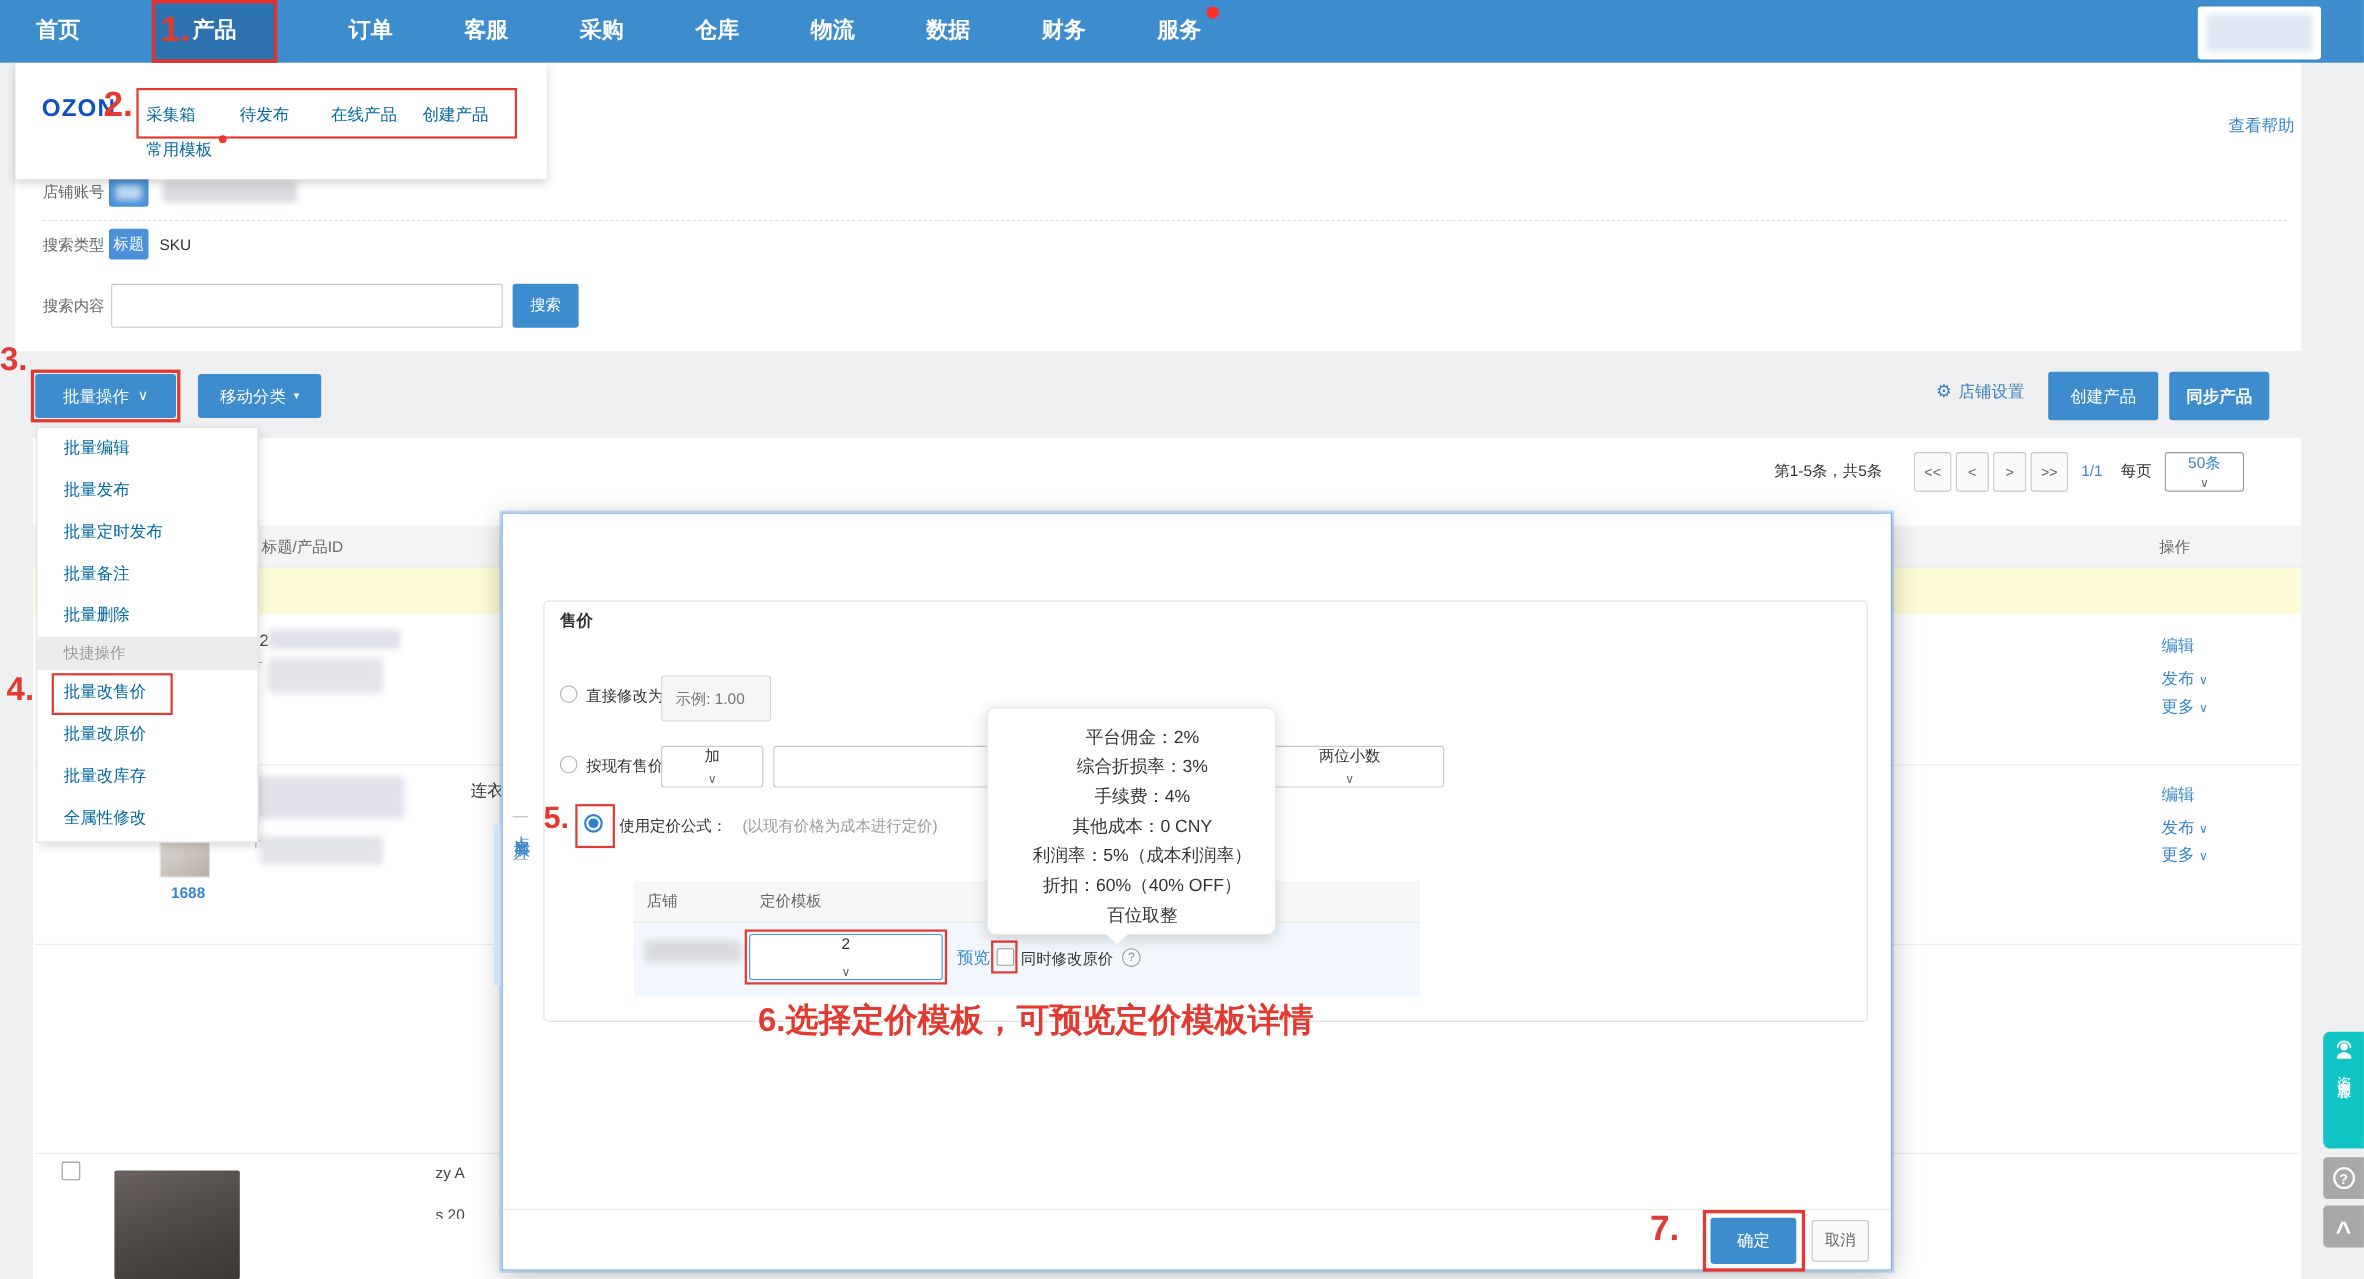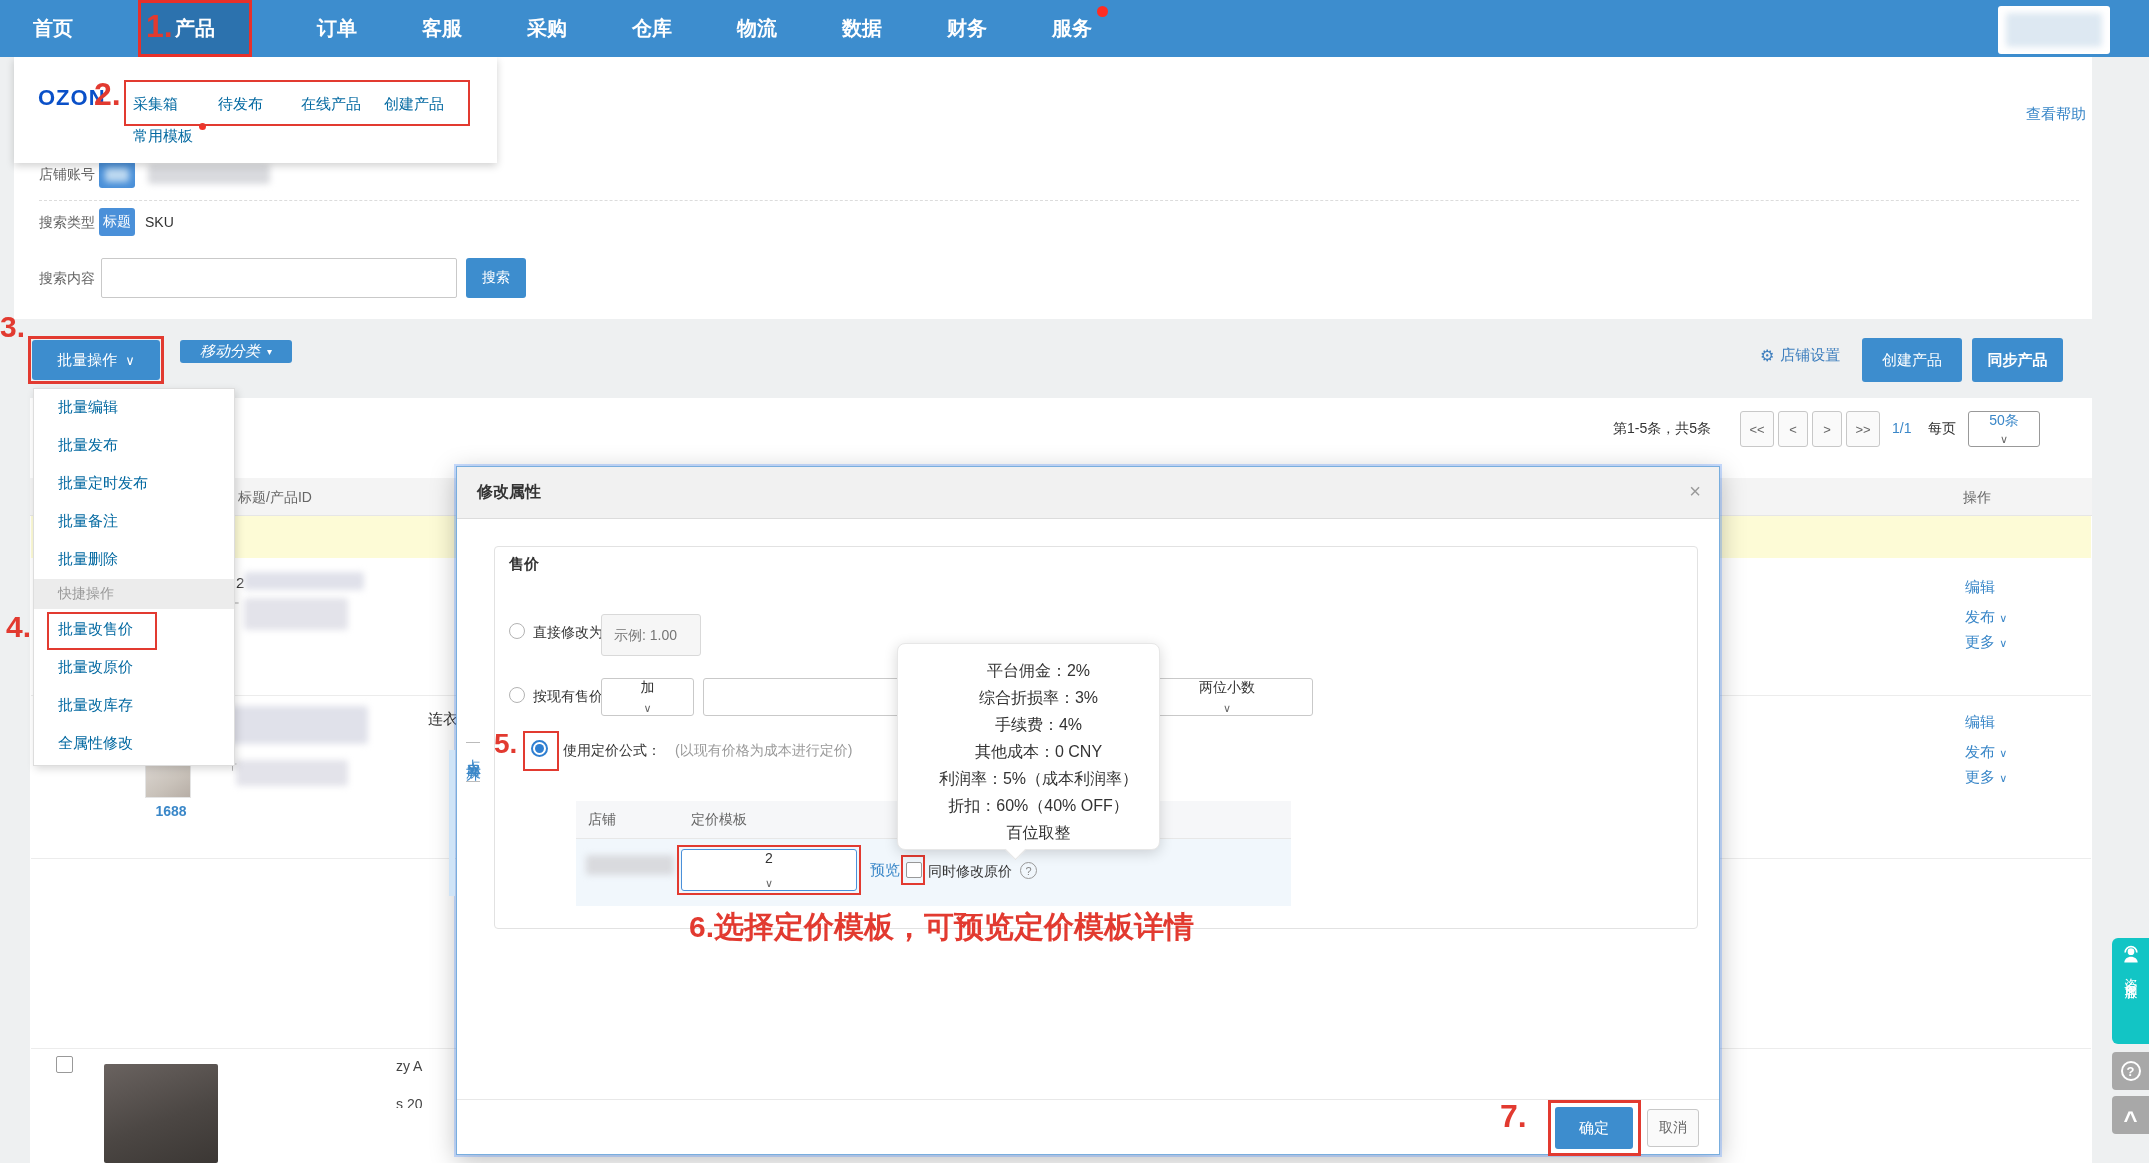--- a/index.html
+++ b/index.html
@@ -78,21 +78,21 @@
   <input class="ab" type="text" style="left: 87px; top: 201px; width: 356px; height: 40px; border: 1px solid rgb(201, 201, 201); border-radius: 2px; padding: 0px 10px; font-size: 14px; outline: none;">
   <div class="ab btn" style="left:452px;top:201px;width:60px;height:40px;font-size:14px;">搜索</div>
 </div>
 
 <span class="ab ann" style="left:0px;top:310px;font-size:30px;z-index:100;">3.</span>
 <div class="ab btn" style="left:32px;top:340px;width:128px;height:40px;gap:8px;">
   <span>批量操作</span>
   <span class="cv" style="color:#fff;font-size:13px;">∨</span>
 </div>
 <div class="ab redbox" style="left:28px;top:336px;width:136px;height:48px;z-index:100;"></div>
-<div class="ab btn" style="left:180px;top:340px;width:112px;height:23px;gap:7px;font-style:italic;">
+<div class="ab btn" style="left:180px;top:340px;width:112px;height:40px;gap:7px;">
   <span>移动分类</span>
   <span class="cv" style="color:#fff;font-size:10px;">▾</span>
 </div>
 
 <span class="ab" style="left:1760px;top:346px;font-size:15px;color:#3f7fbe;display:flex;gap:6px;align-items:center;">
   <span style="font-size:16px;">⚙</span>
   <span>店铺设置</span>
 </span>
 <div class="ab btn" style="left:1862px;top:338px;width:100px;height:44px;">创建产品</div>
 <div class="ab btn" style="left:1972px;top:338px;width:91px;height:44px;font-weight:bold;">同步产品</div>
@@ -184,24 +184,20 @@
   <span class="ab menuline" style="left:24px;top:269px;">批量改原价</span>
   <span class="ab menuline" style="left:24px;top:307px;">批量改库存</span>
   <span class="ab menuline" style="left:24px;top:345px;">全属性修改</span>
   <div class="ab redbox2" style="left:13px;top:223px;width:110px;height:38px;z-index:100;"></div>
 </div>
 <span class="ab ann" style="left:6px;top:610px;font-size:30px;z-index:100;">4.</span>
 
 <div class="ab panel" style="left:456px;top:466px;width:1264px;height:689px;border:1px solid #79aede;
             box-shadow:0 0 0 2px rgba(77,144,254,.30), 0 6px 24px rgba(0,0,0,.25);z-index:40;">
 
-  <div class="ab" style="left:0;top:0;width:1262px;height:52px;background:#f1f1f1;border-bottom:1px solid #dcdcdc;">
-    <span class="ab" style="left:20px;top:15px;font-size:16px;font-weight:bold;color:#333;">修改属性</span>
-    <span class="ab" style="right:18px;top:13px;font-size:20px;color:#9a9a9a;cursor:pointer;">×</span>
-  </div>
 
   <div class="ab" style="left:37px;top:79px;width:1204px;height:383px;border:1px solid #e2e2e2;border-radius:4px;"></div>
   <span class="ab" style="left:52px;top:88px;font-size:15px;font-weight:bold;color:#333;">售价</span>
 
   <span class="ab radio" style="left:52px;top:156px;"></span>
   <span class="ab tx" style="left:76px;top:157px;">直接修改为：</span>
   <input class="ab" type="text" disabled="" style="left: 144px; top: 147px; width: 100px; height: 42px; background: rgb(246, 246, 246); border: 1px solid rgb(217, 217, 217); border-radius: 3px; padding: 0px 12px; font-size: 14px; color: rgb(176, 176, 176);" placeholder="示例: 1.00">
 
   <span class="ab radio" style="left:52px;top:220px;"></span>
   <span class="ab tx" style="left:76px;top:221px;">按现有售价：</span>

